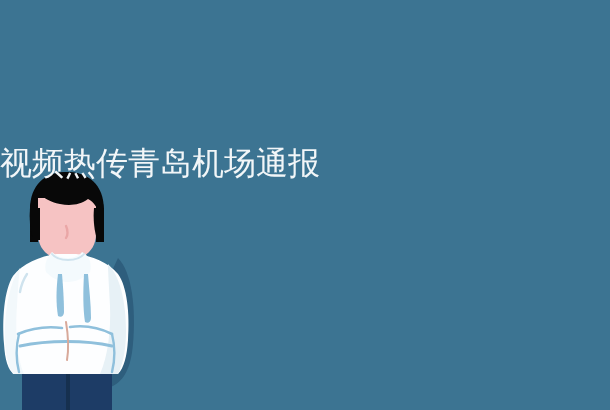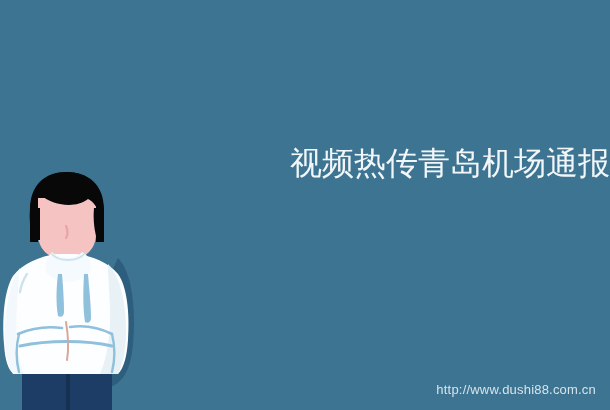--- a/index.html
+++ b/index.html
@@ -19,21 +19,21 @@
     background: #3c7492;
     overflow: hidden;
   }
 
   
   #title {
     position: absolute;
     left: 0;
     top: 144px;
     width: 610px;
-    text-align: right;
+    text-align: left;
     color: #f2f6f8;
     font-size: 32px;
     line-height: 38px;
     letter-spacing: 0px;
     font-family: "DejaVu Sans", "Liberation Sans", sans-serif;
     white-space: nowrap;
   }
 
   
   #watermark {
@@ -104,15 +104,14 @@
       <path d="M112 166 C98 159 84 157 70 159" stroke="#8fc0dc" stroke-width="2.6" fill="none" stroke-linecap="round"></path>
       <path d="M20 178 C48 172 86 172 112 178" stroke="#8fc0dc" stroke-width="3" fill="none" stroke-linecap="round"></path>
       <path d="M19 166 C16 178 16 192 19 204" stroke="#8fc0dc" stroke-width="2.4" fill="none" stroke-linecap="round"></path>
       <path d="M112 166 C115 178 115 192 112 204" stroke="#8fc0dc" stroke-width="2.4" fill="none" stroke-linecap="round"></path>
       <path d="M66 154 C68 166 69 180 67 192" stroke="#d8a99a" stroke-width="2" fill="none" stroke-linecap="round"></path>
     </svg>
   </div>
 
   <div id="title">视频热传青岛机场通报</div>
 
-  <div id="watermark">http://www.dushi88.com.cn</div>
 
 </div>
 
 </body></html>

